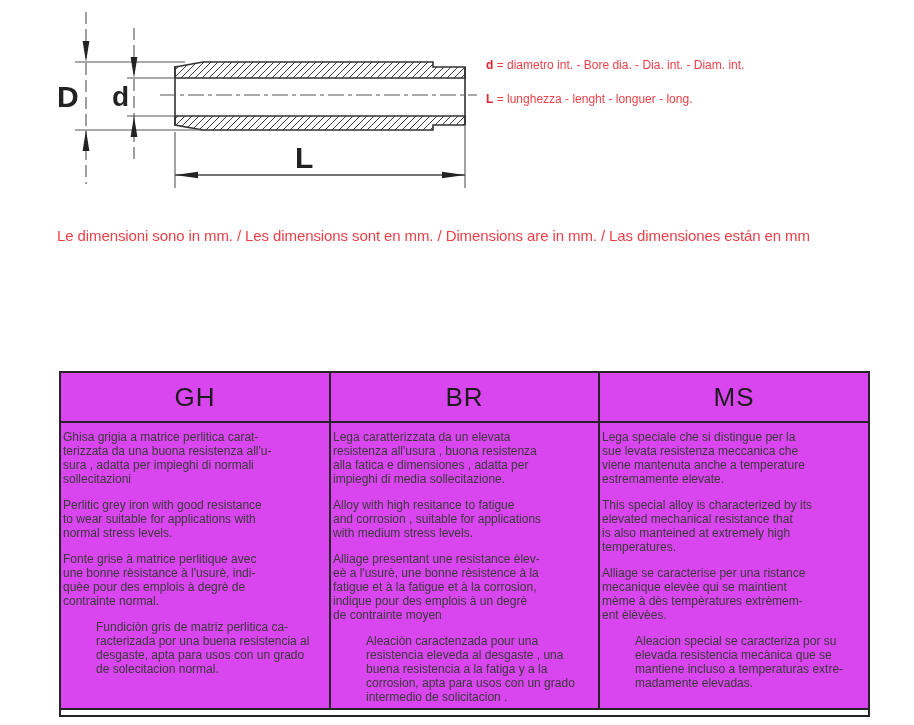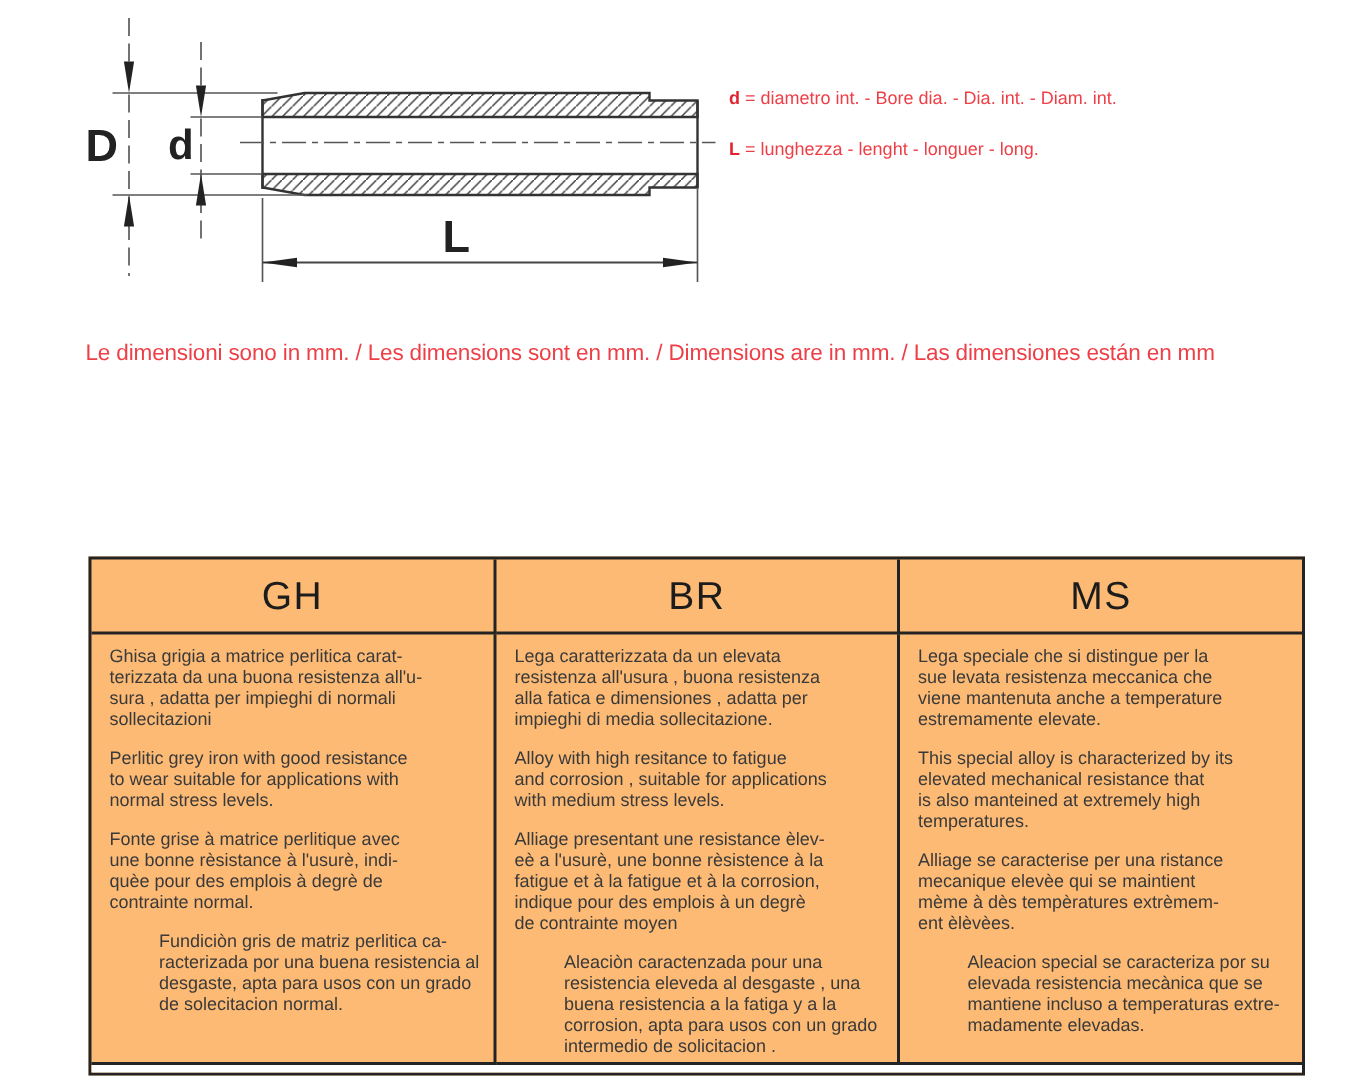--- a/index.html
+++ b/index.html
@@ -25,36 +25,36 @@
   
   .note {
     position: absolute; left: 57px; top: 227px;
     font-size: 15px; letter-spacing: -0.1px;
     color: #ee3f47; white-space: nowrap;
   }
 
   
   .table-frame {
     position: absolute; left: 59px; top: 371px; width: 807px;
-    border: 2px solid #242424; background: #fdba74;
+    border: 2px solid #242424; background: #d946ef;
   }
   table { width: 100%; border-collapse: collapse; table-layout: fixed; }
   th {
     height: 46px;
     border-bottom: 2px solid #242424;
     border-right: 2px solid #242424;
     font-size: 26px; font-weight: 500; letter-spacing: 1px;
     color: #1c1c1c; text-align: center; vertical-align: middle;
   }
   th:last-child, td:last-child { border-right: none; }
   td {
     vertical-align: top;
     border-right: 2px solid #242424;
     border-bottom: 2px solid #242424;
-    padding: 7px 5px 4px 12px;
+    padding: 7px 5px 4px 2px;
     height: 256px;
   }
   td p {
     margin: 0 0 12px 0;
     font-size: 12px; line-height: 14px;
     color: #3a3a3a;
     white-space: pre-line;
   }
   td p:last-child { margin-bottom: 0; margin-left: 33px; }
   .frame-gap { height: 5px; background: #fff; }

